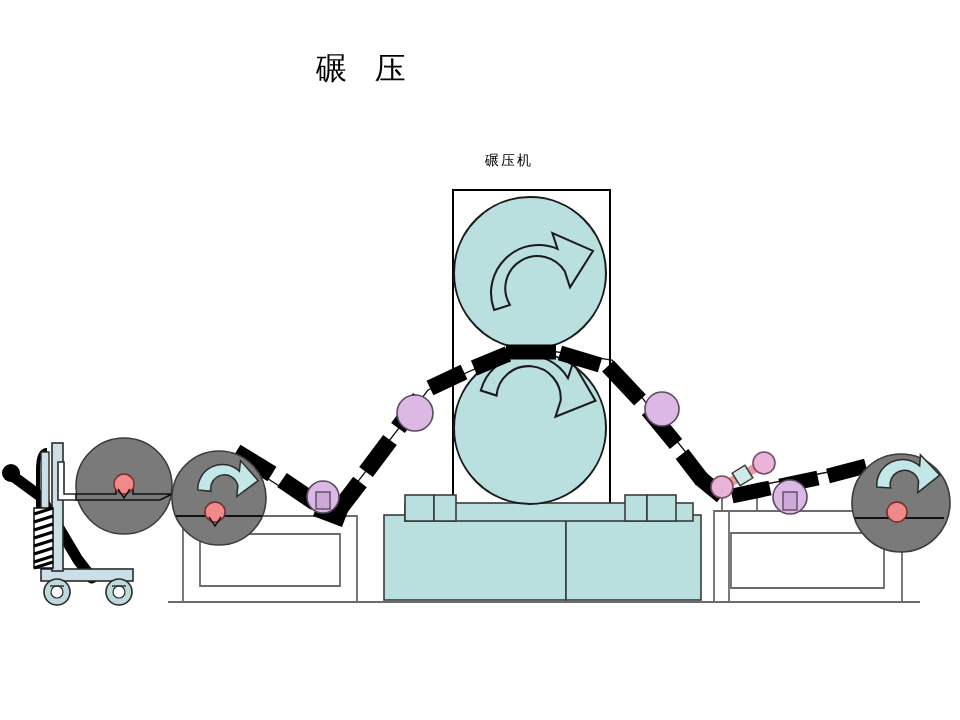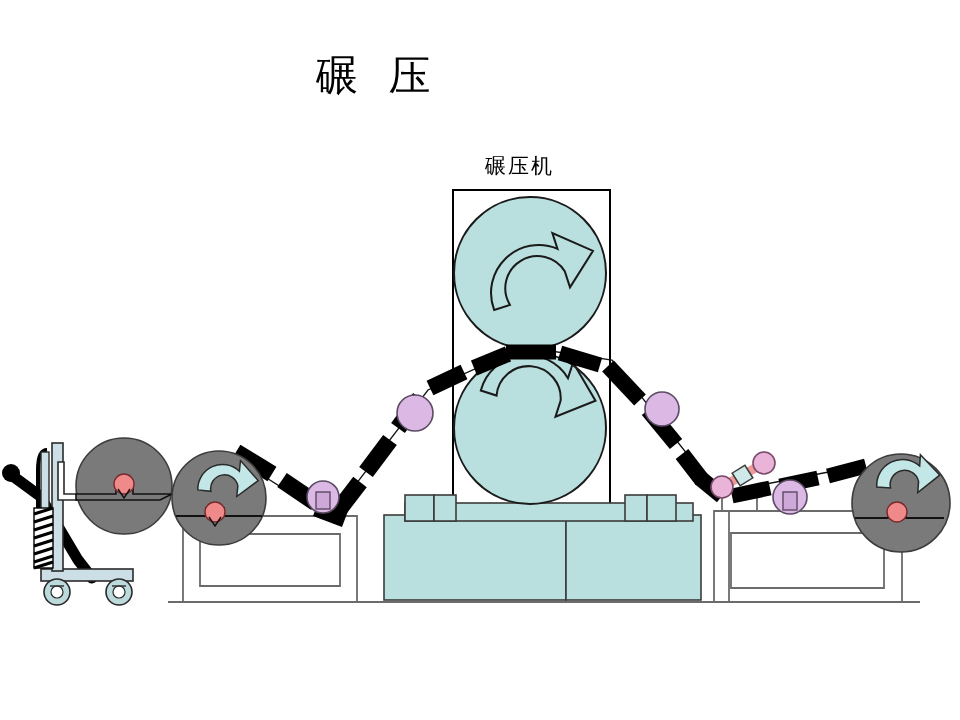--- a/index.html
+++ b/index.html
@@ -6,27 +6,27 @@
   body{
     width:960px;height:720px;overflow:hidden;
     font-family:"Liberation Serif", serif;
     position:relative;
   }
   #stage{position:relative;width:960px;height:720px;background:#fff;}
   svg.diagram{position:absolute;left:0;top:0;width:960px;height:720px;display:block;}
   .title-text{
     position:absolute;
     font-family:"Liberation Serif","DejaVu Serif",serif;
-    font-size:42px;color:#000;
+    font-size:31px;color:#000;
     letter-spacing:10px;
     white-space:nowrap;
   }
   #page-title{left:316px;top:48px;}
   #machine-label{
-    left:485px;top:152px;font-size:21px;letter-spacing:2px;
+    left:485px;top:152px;font-size:14px;letter-spacing:2px;
   }
 </style>
 </head>
 <body>
 
 <div id="stage">
 
   <div class="title-text" id="page-title">碾 压</div>
 
   <div class="title-text" id="machine-label">碾压机</div>

